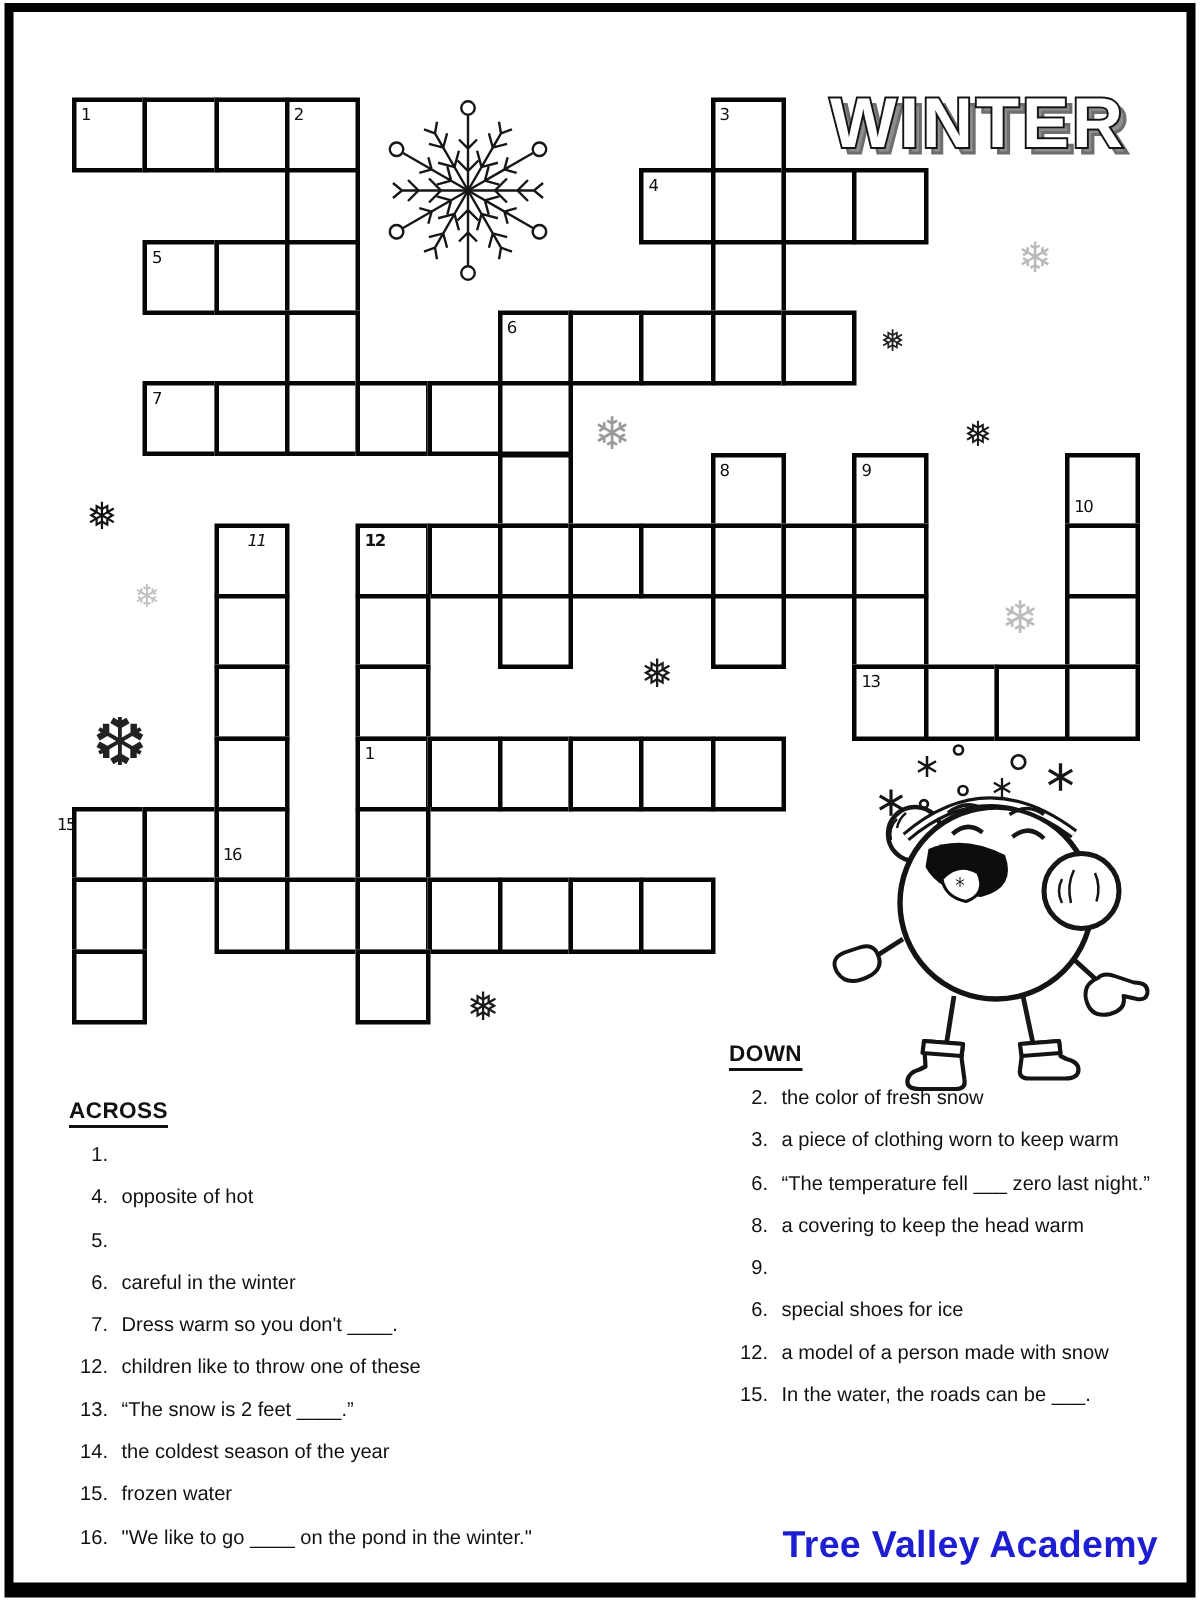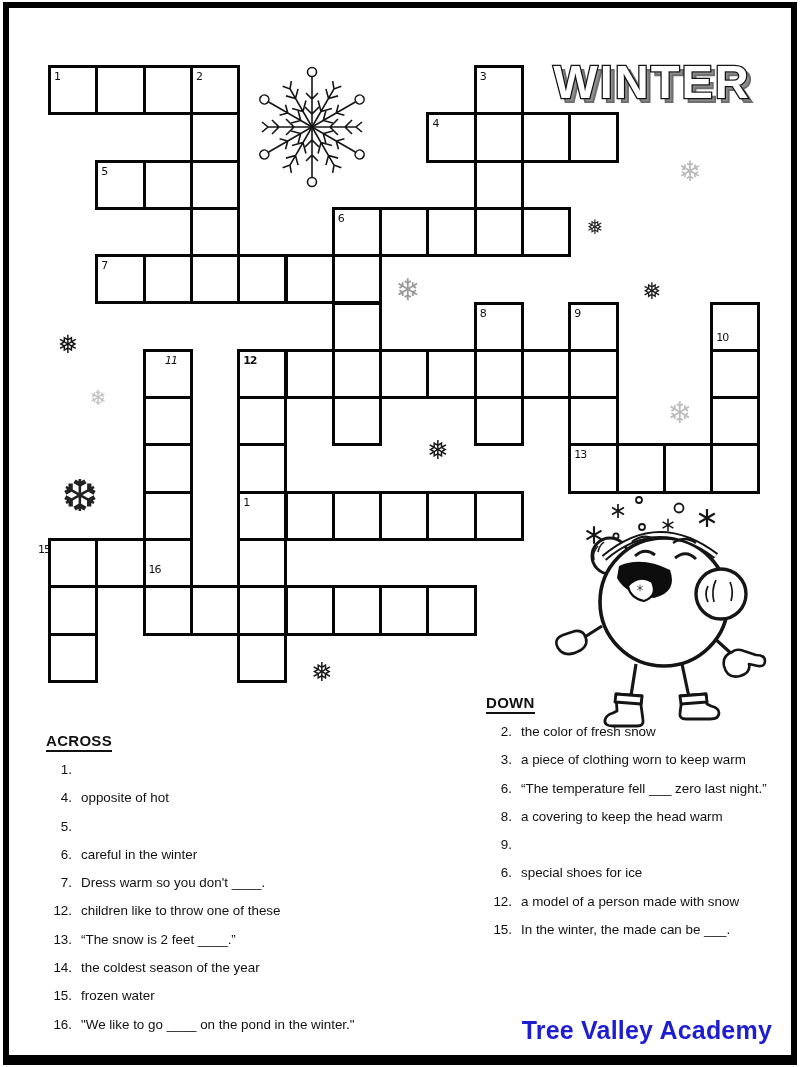--- a/index.html
+++ b/index.html
@@ -311,21 +311,21 @@
         <li class="clue-item">
           <span class="clue-num">6.</span>
           <span class="clue-text">special shoes for ice</span>
         </li>
         <li class="clue-item">
           <span class="clue-num">12.</span>
           <span class="clue-text">a model of a person made with snow</span>
         </li>
         <li class="clue-item">
           <span class="clue-num">15.</span>
-          <span class="clue-text">In the winter, the made can be ___.</span>
+          <span class="clue-text">In the water, the roads can be ___.</span>
         </li>
       </ul>
   </div>
 
   <div id="footer-brand" style="color: rgb(29, 29, 209);">Tree Valley Academy</div>
 
   <div id="flakes">
       <span class="flake" style="left: 690px; top: 172px; font-size: 28px; color: rgb(185, 185, 185);">❄</span>
       <span class="flake" style="left: 595px; top: 227px; font-size: 20px; color: rgb(34, 34, 34);">❅</span>
       <span class="flake" style="left: 652px; top: 291px; font-size: 23px; color: rgb(26, 26, 26);">❅</span>

